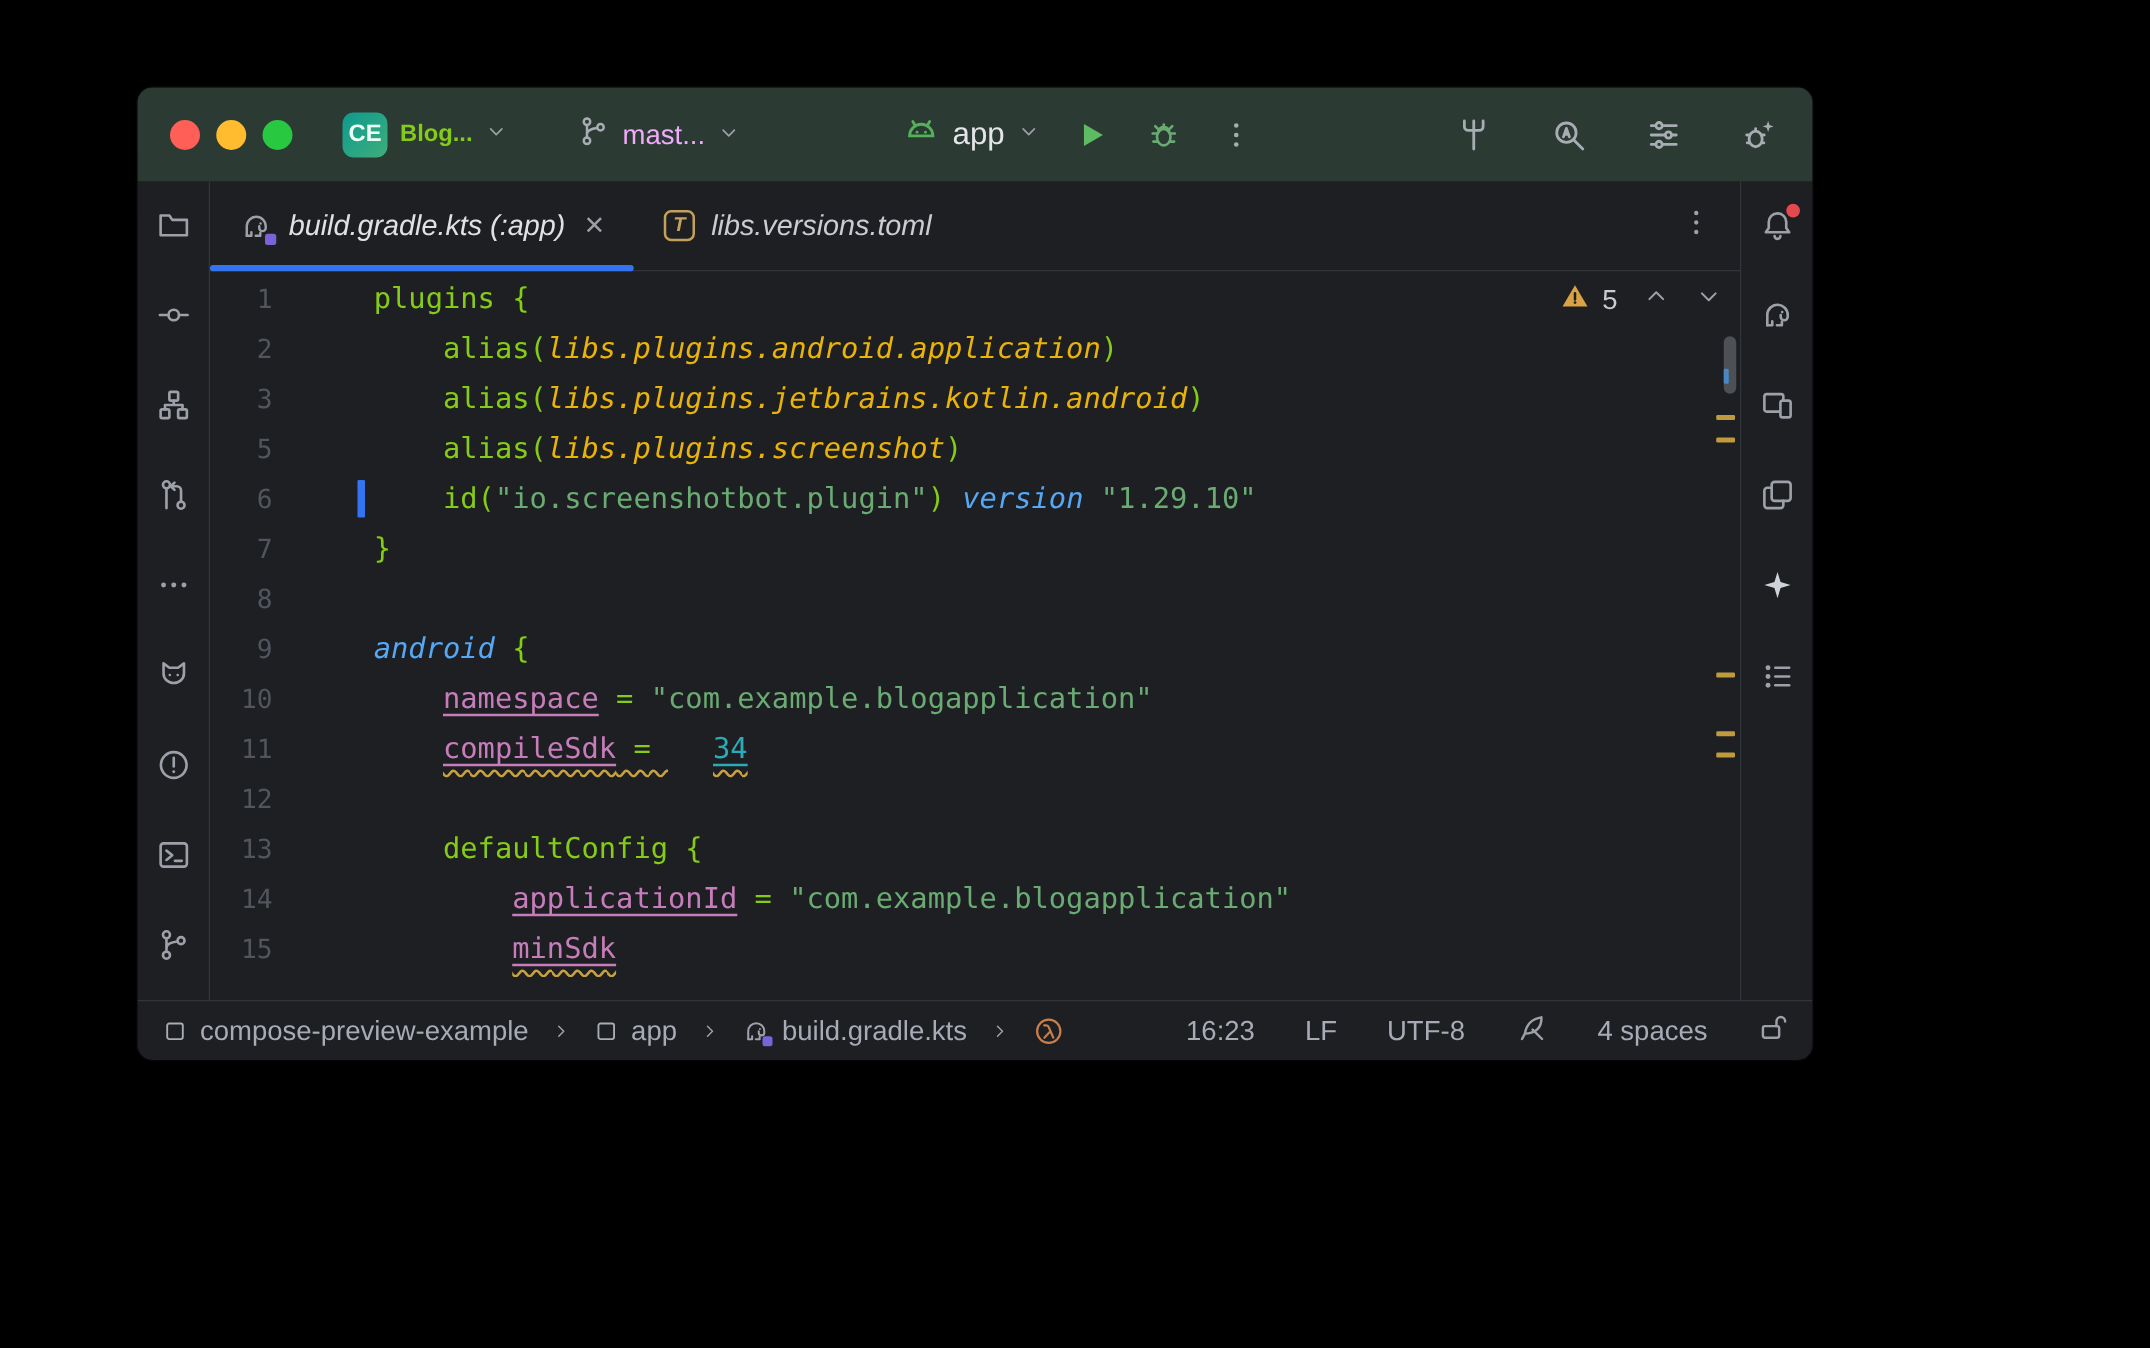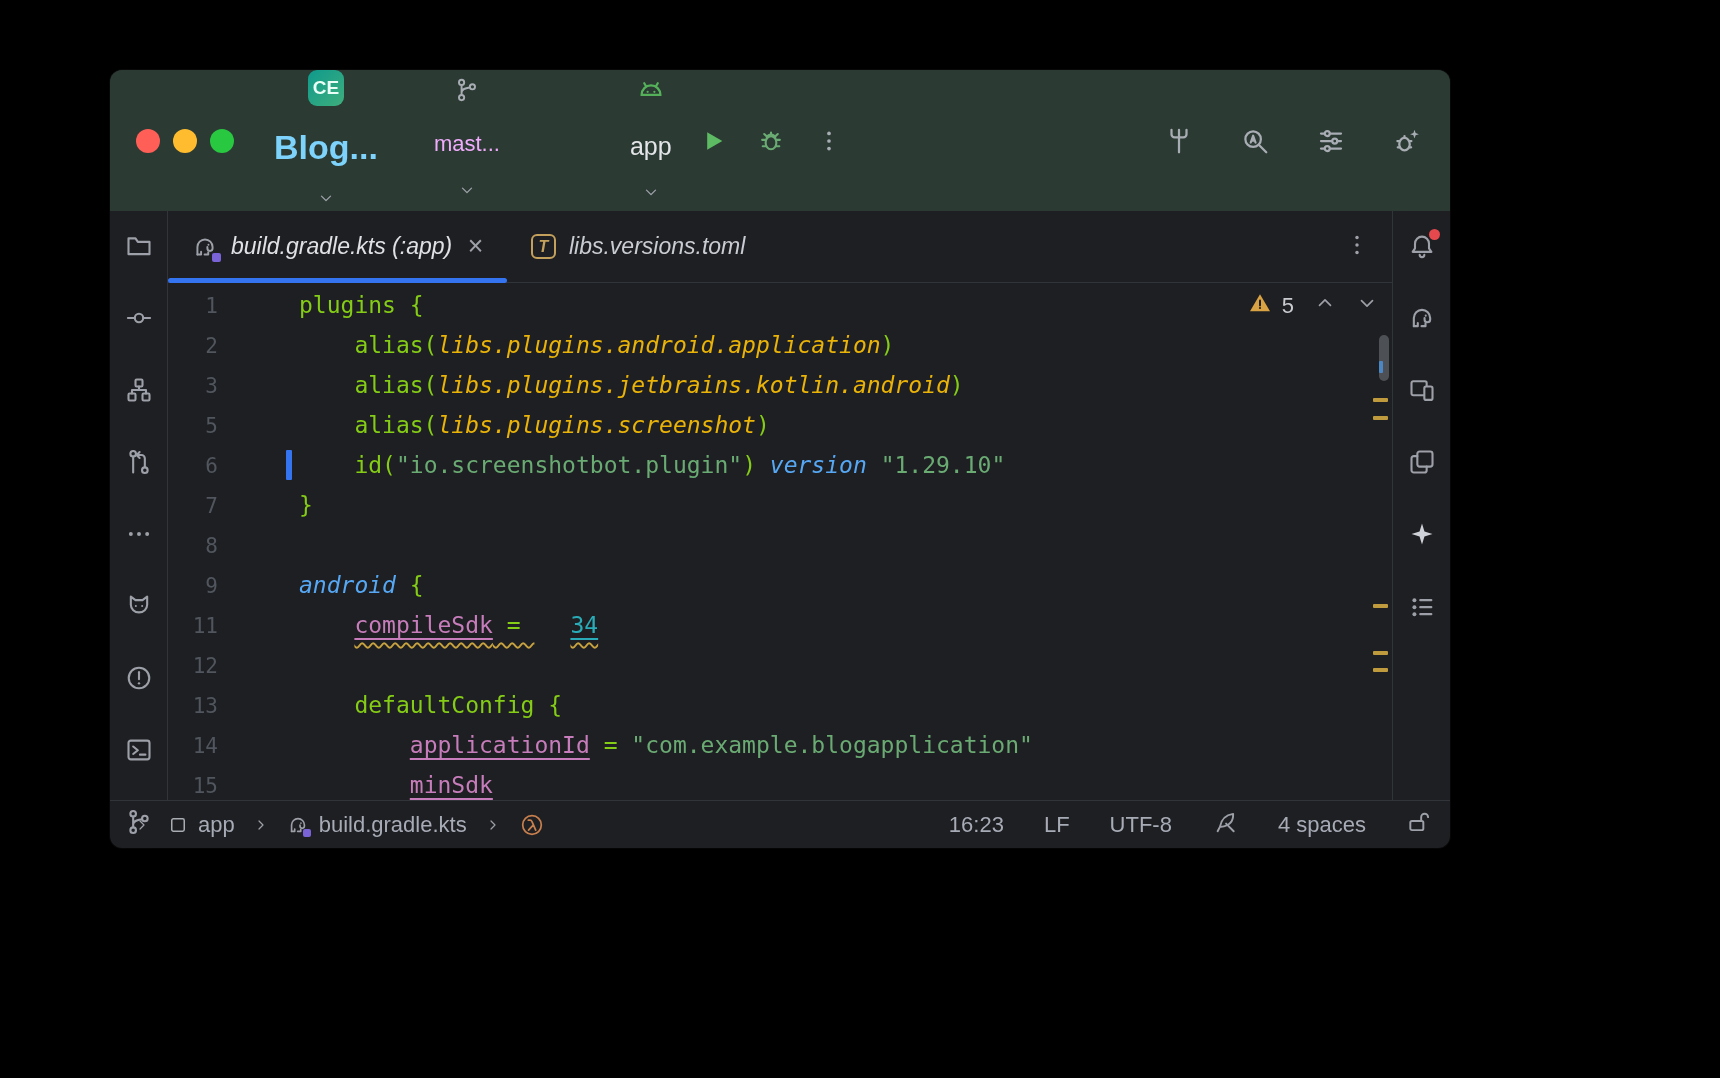--- a/index.html
+++ b/index.html
@@ -17,28 +17,28 @@
     display:flex; flex-direction:column;
   }
   
   .titlebar {
     flex:0 0 75px; background:#2b3a33; display:flex; align-items:center;
     padding:0 16px 0 26px;
   }
   .traffic { display:flex; gap:13px; }
   .light { width:24px; height:24px; border-radius:50%; }
   .light.red { background:#ff5f57; } .light.yellow { background:#febc2e; } .light.green { background:#28c840; }
-  .chip { display:flex; align-items:center; gap:22px; cursor:default;flex-direction:column; }
+  .chip { display:flex; align-items:center; gap:10px; cursor:default; }
   .project-chip { margin-left:40px; }
   .ce-badge {
     width:36px; height:36px; border-radius:9px; color:#eafff5;
     background:linear-gradient(135deg,#0e9a8d,#3fae7c);
     font-weight:bold; font-size:19px; display:flex; align-items:center; justify-content:center;
   }
-  .project-name { color:#7dd3fc; font-weight:700; font-size:34px; }
+  .project-name { color:#84cc16; font-weight:700; font-size:19px; }
   .branch-chip { margin-left:56px; color:#f0abfc; font-size:22px; }
   .run-group { margin-left:130px; display:flex; align-items:center; gap:24px; }
   .run-target-label { color:#e3e5e8; font-size:25px; }
   .tb-right { margin-left:auto; display:flex; align-items:center; gap:42px; padding-right:10px; }
   .ibtn { display:flex; align-items:center; justify-content:center; width:34px; height:34px; border-radius:6px; }
   svg.ico { stroke:#a8acb3; fill:none; stroke-width:1.8; stroke-linecap:round; stroke-linejoin:round; }
   svg.ico-dim { stroke:#9da0a8; fill:none; stroke-width:1.8; stroke-linecap:round; stroke-linejoin:round; }
   
   .main { flex:1; display:flex; min-height:0; }
   .stripe { width:58px; flex:0 0 58px; display:flex; flex-direction:column; align-items:center; padding-top:21px; gap:44px; }
@@ -302,20 +302,21 @@
       <div class="editor">
         <div>
             <div class="code-line"><span class="lnum">1</span><span class="c-p">plugins {</span></div>
             <div class="code-line"><span class="lnum">2</span><span class="c-p">    alias(</span><span class="c-fn">libs.plugins.android.application</span><span class="c-p">)</span></div>
             <div class="code-line"><span class="lnum">3</span><span class="c-p">    alias(</span><span class="c-fn">libs.plugins.jetbrains.kotlin.android</span><span class="c-p">)</span></div>
             <div class="code-line"><span class="lnum">5</span><span class="c-p">    alias(</span><span class="c-fn">libs.plugins.screenshot</span><span class="c-p">)</span></div>
             <div class="code-line"><span class="lnum">6</span><span class="caret-bar"></span><span class="c-p">    id(</span><span class="c-str">"io.screenshotbot.plugin"</span><span class="c-p">) </span><span class="c-kw">version</span><span class="c-p"> </span><span class="c-str">"1.29.10"</span></div>
             <div class="code-line"><span class="lnum">7</span><span class="c-p">}</span></div>
             <div class="code-line"><span class="lnum">8</span></div>
             <div class="code-line"><span class="lnum">9</span><span class="c-kw">android</span><span class="c-p"> {</span></div>
+            <div class="code-line"><span class="lnum">10</span><span class="c-p">    </span><span class="c-prop">namespace</span><span class="c-p"> = </span><span class="c-str">"com.example.blogapplication"</span></div>
             <div class="code-line"><span class="lnum">11</span><span class="c-p">    </span><span class="wavy"><span class="c-prop">compileSdk</span></span><span class="wavy"><span class="c-p"> = </span></span><span class="wavy"><span class="c-num">34</span></span></div>
             <div class="code-line"><span class="lnum">12</span></div>
             <div class="code-line"><span class="lnum">13</span><span class="c-p">    defaultConfig {</span></div>
             <div class="code-line"><span class="lnum">14</span><span class="c-p">        </span><span class="c-prop">applicationId</span><span class="c-p"> = </span><span class="c-str">"com.example.blogapplication"</span></div>
             <div class="code-line"><span class="lnum">15</span><span class="c-p">        </span><span class="wavy"><span class="c-prop">minSdk</span></span></div>
           </div>
 
         <div class="inspect">
           <span>
             <svg width="24" height="24" viewBox="0 0 24 24">
@@ -383,20 +384,26 @@
           <circle cx="5.5" cy="13" r="1.7" fill="#9da0a8" stroke="none"></circle>
             <path d="M10.5 13H20"></path>
           <circle cx="5.5" cy="19" r="1.7" fill="#9da0a8" stroke="none"></circle>
             <path d="M10.5 19H20"></path>
         </svg>
       </span>
     </div>
   </div>
 
   <div class="statusbar">
+    <span class="crumb">
+      <svg class="ico" width="20" height="20" viewBox="0 0 24 24" stroke="#548af7">
+          <rect x="4.5" y="4.5" width="15" height="15" rx="2"></rect>
+        </svg>
+      <span>compose-preview-example</span>
+    </span>
     <span class="crumb-sep">
       <svg class="ico-dim" width="16" height="16" viewBox="0 0 24 24">
           <path d="M9 6l6 6-6 6"></path>
         </svg>
     </span>
     <span class="crumb">
       <svg class="ico" width="20" height="20" viewBox="0 0 24 24" stroke="#548af7">
           <rect x="4.5" y="4.5" width="15" height="15" rx="2"></rect>
         </svg>
       <span>app</span>

